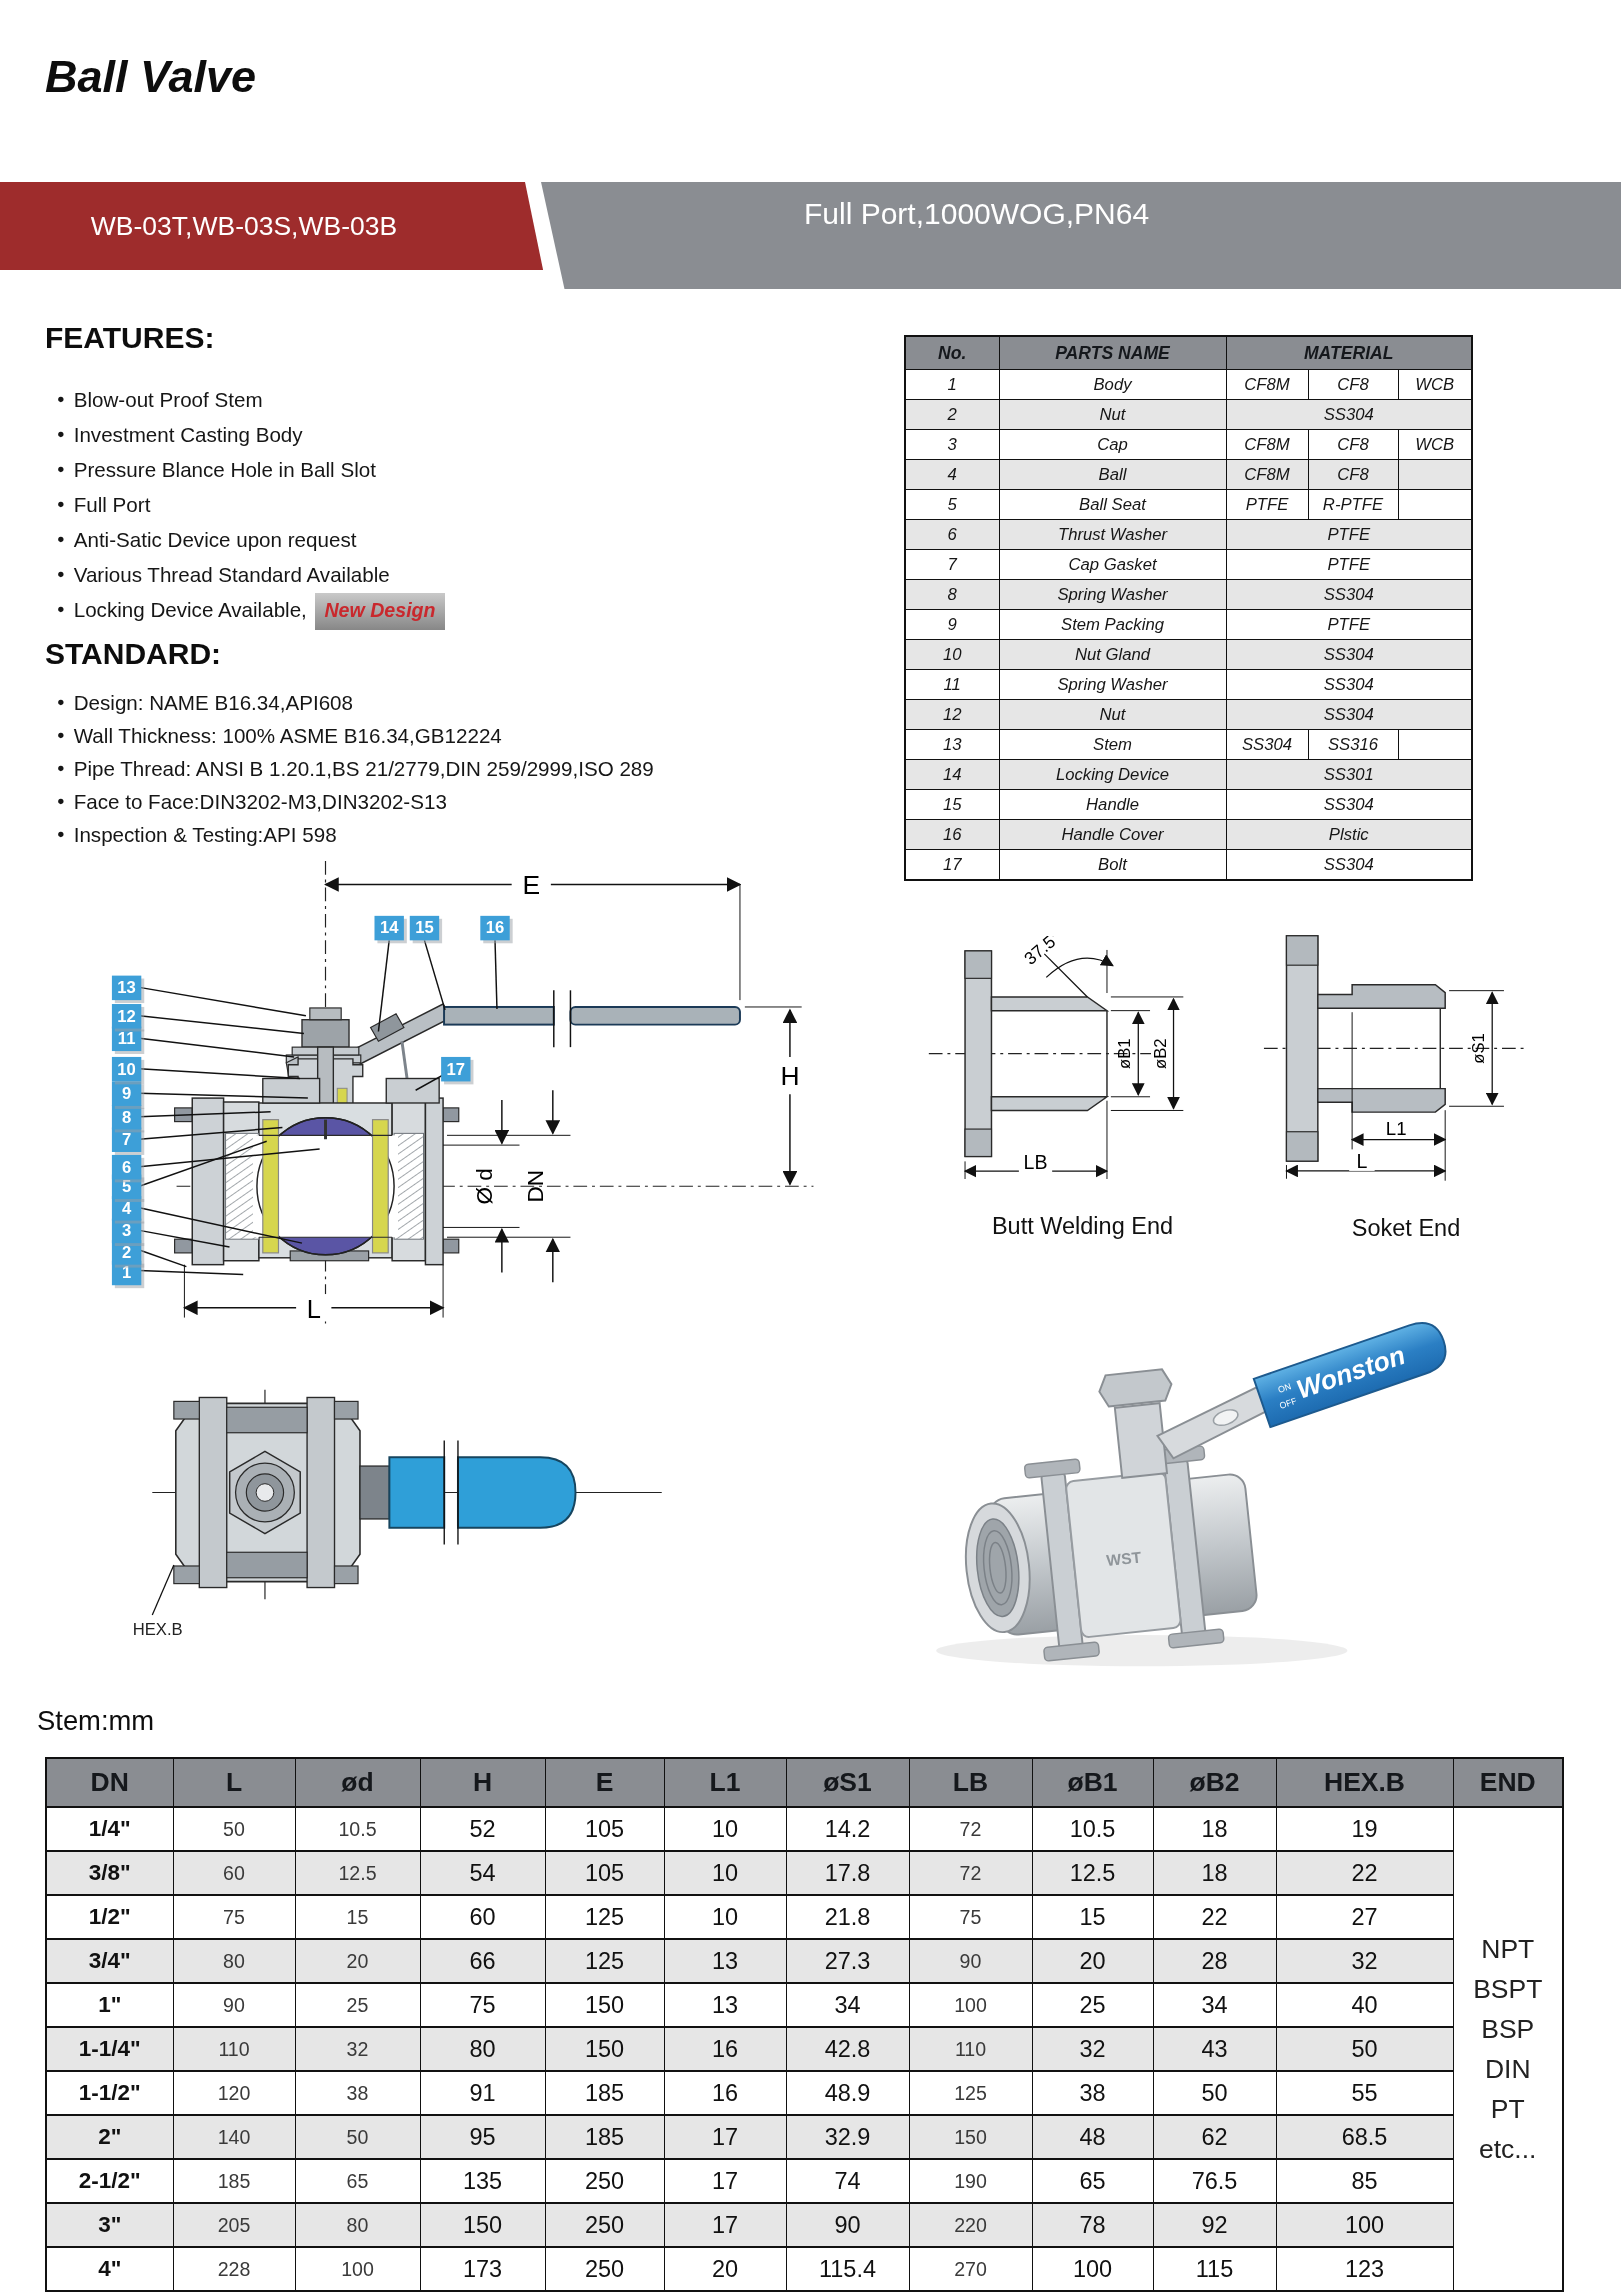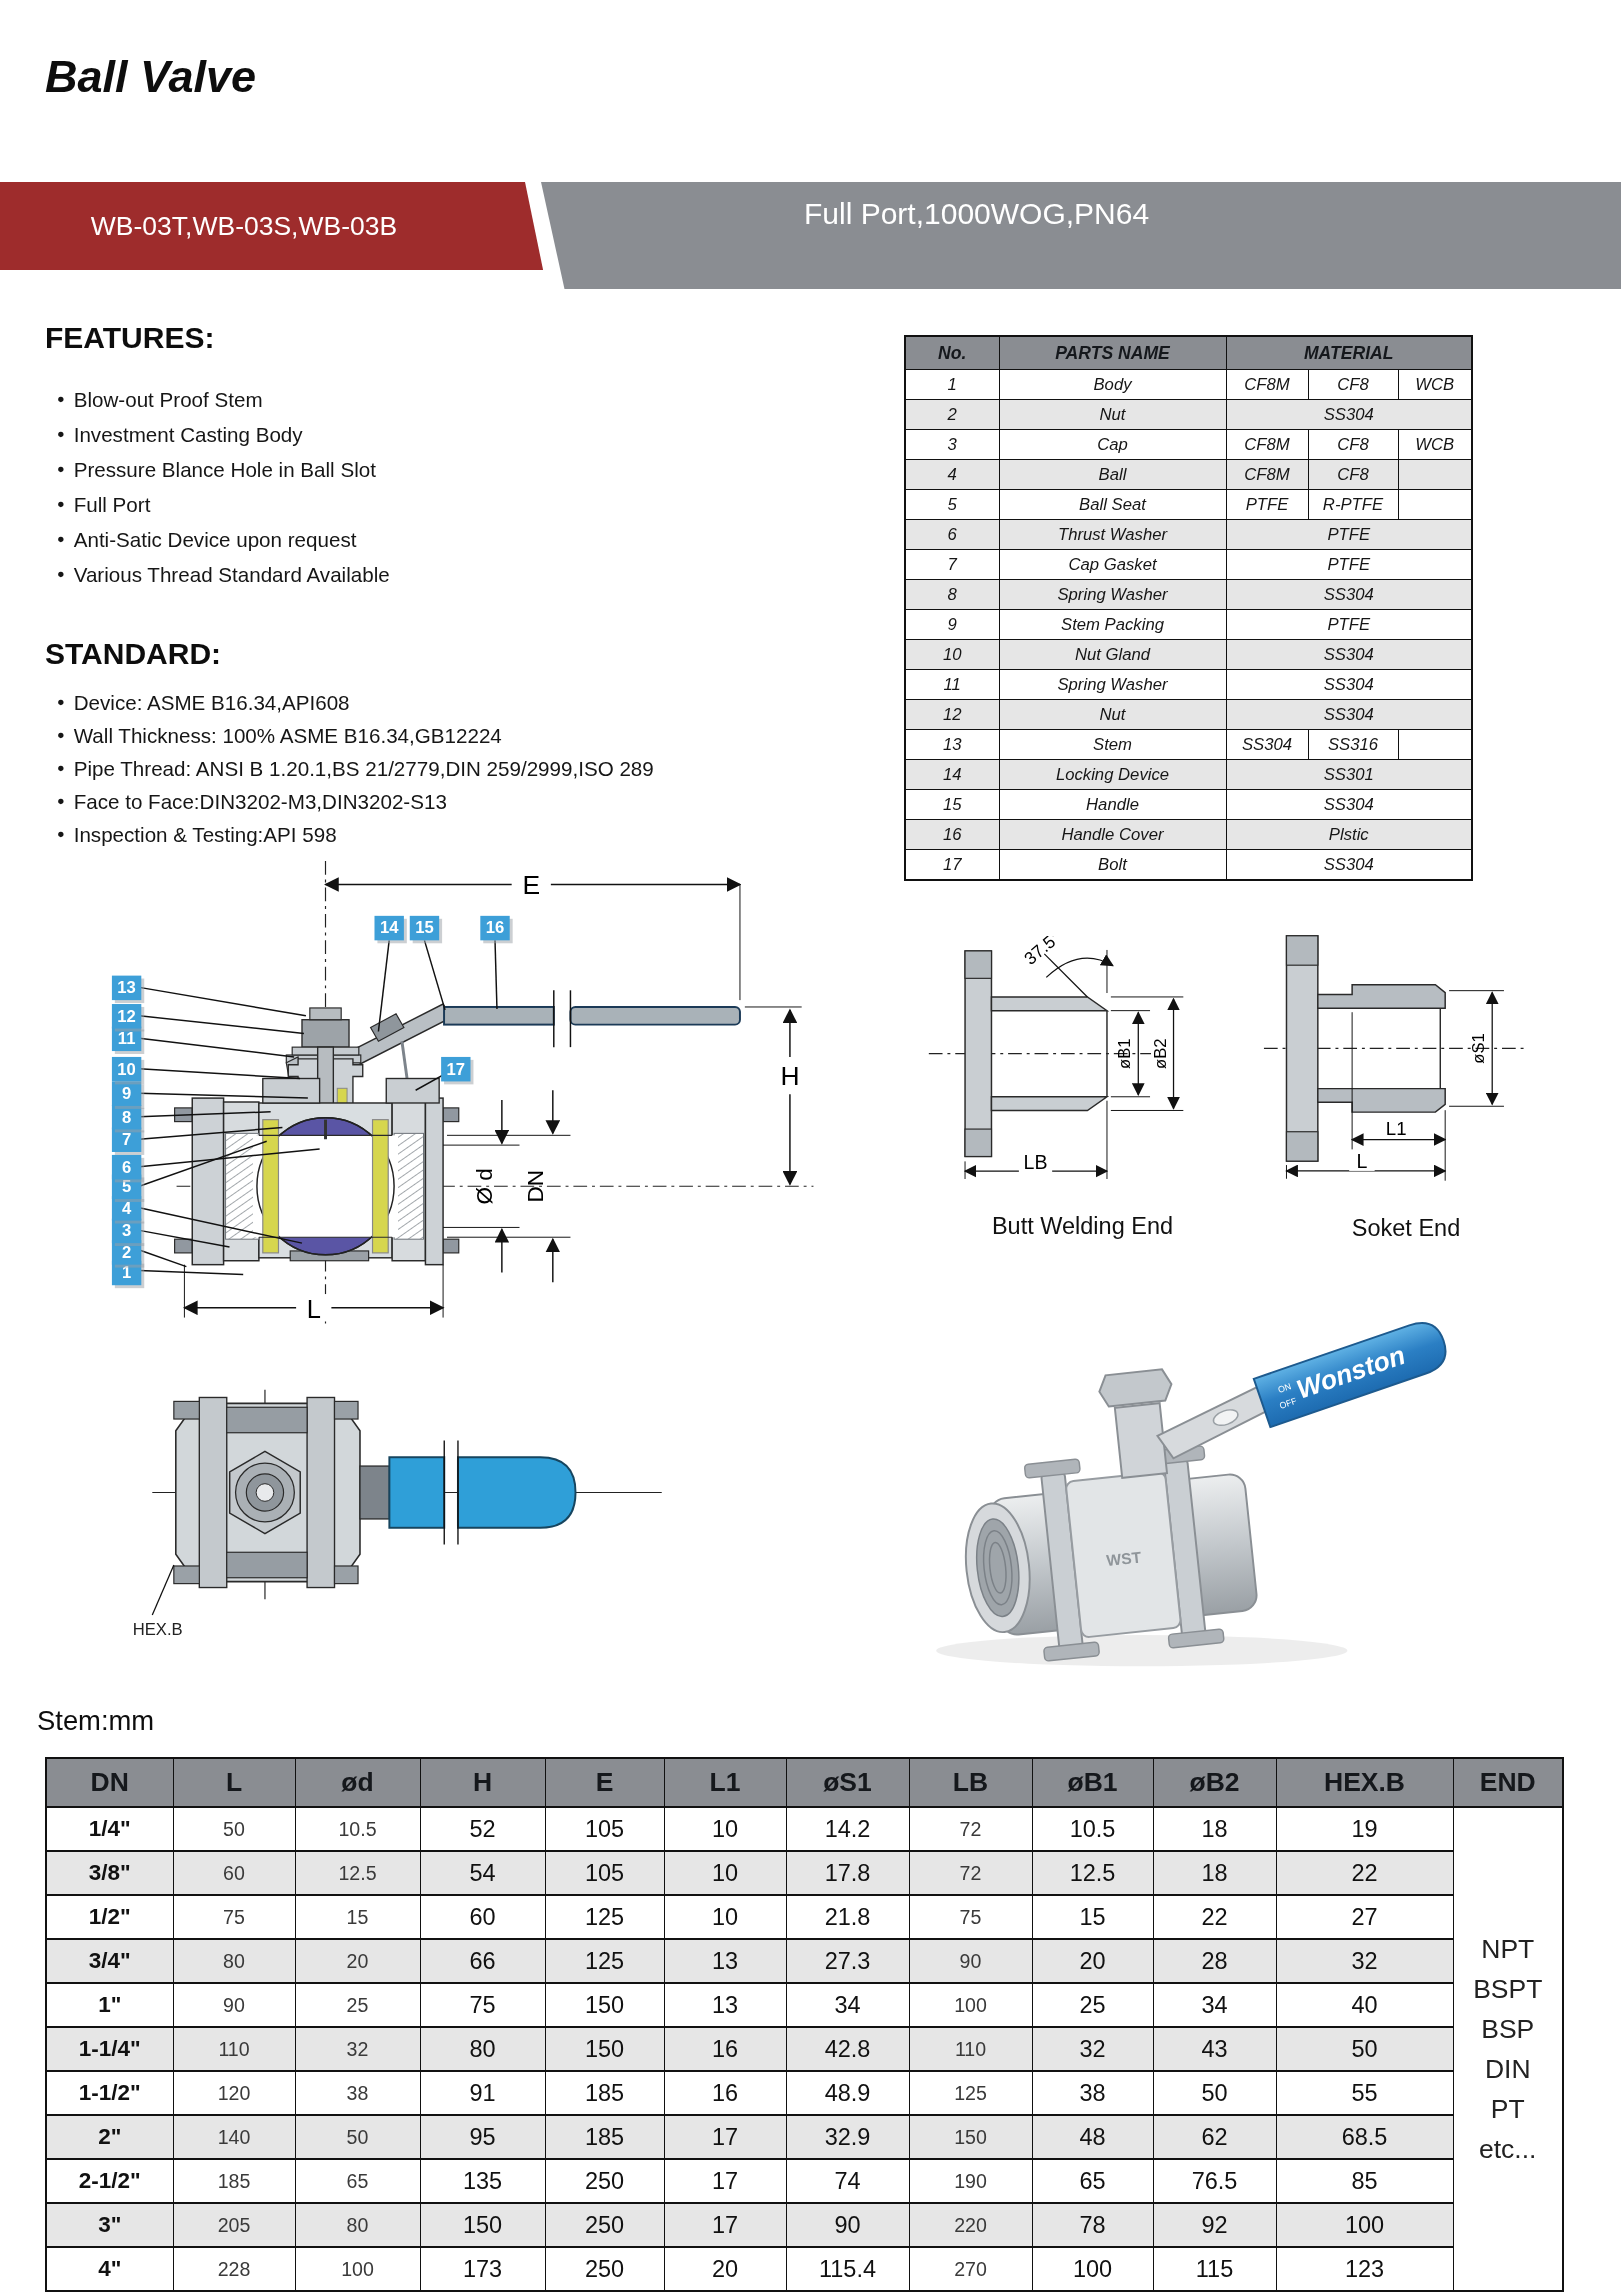--- a/index.html
+++ b/index.html
@@ -72,25 +72,26 @@
   </div>
 
   <div class="abs sec-head" style="left:45px;top:321px;">FEATURES:</div>
   <ul class="abs bullets feat" style="left:57px;top:382px;width:549px;" id="features-list">
       <li>Blow-out Proof Stem</li>
       <li>Investment Casting Body</li>
       <li>Pressure Blance Hole in Ball Slot</li>
       <li>Full Port</li>
       <li>Anti-Satic Device upon request</li>
       <li>Various Thread  Standard Available</li>
+      <li>Locking Device Available,<span class="badge-new">New Design</span></li>
     </ul>
 
   <div class="abs sec-head" style="left:45px;top:637px;">STANDARD:</div>
   <ul class="abs bullets std" style="left:57px;top:686px;width:784px;" id="standard-list">
-      <li>Device:  ASME B16.34,API608</li>
+      <li>Design:  NAME B16.34,API608</li>
       <li>Wall Thickness: 100% ASME B16.34,GB12224</li>
       <li>Pipe Thread: ANSI B 1.20.1,BS 21/2779,DIN 259/2999,ISO 289</li>
       <li>Face to Face:DIN3202-M3,DIN3202-S13</li>
       <li>Inspection &amp; Testing:API 598</li>
     </ul>
 
   <div class="abs ptab-wrap">
     <table class="ptab">
       <colgroup>
           <col style="width:94px">

